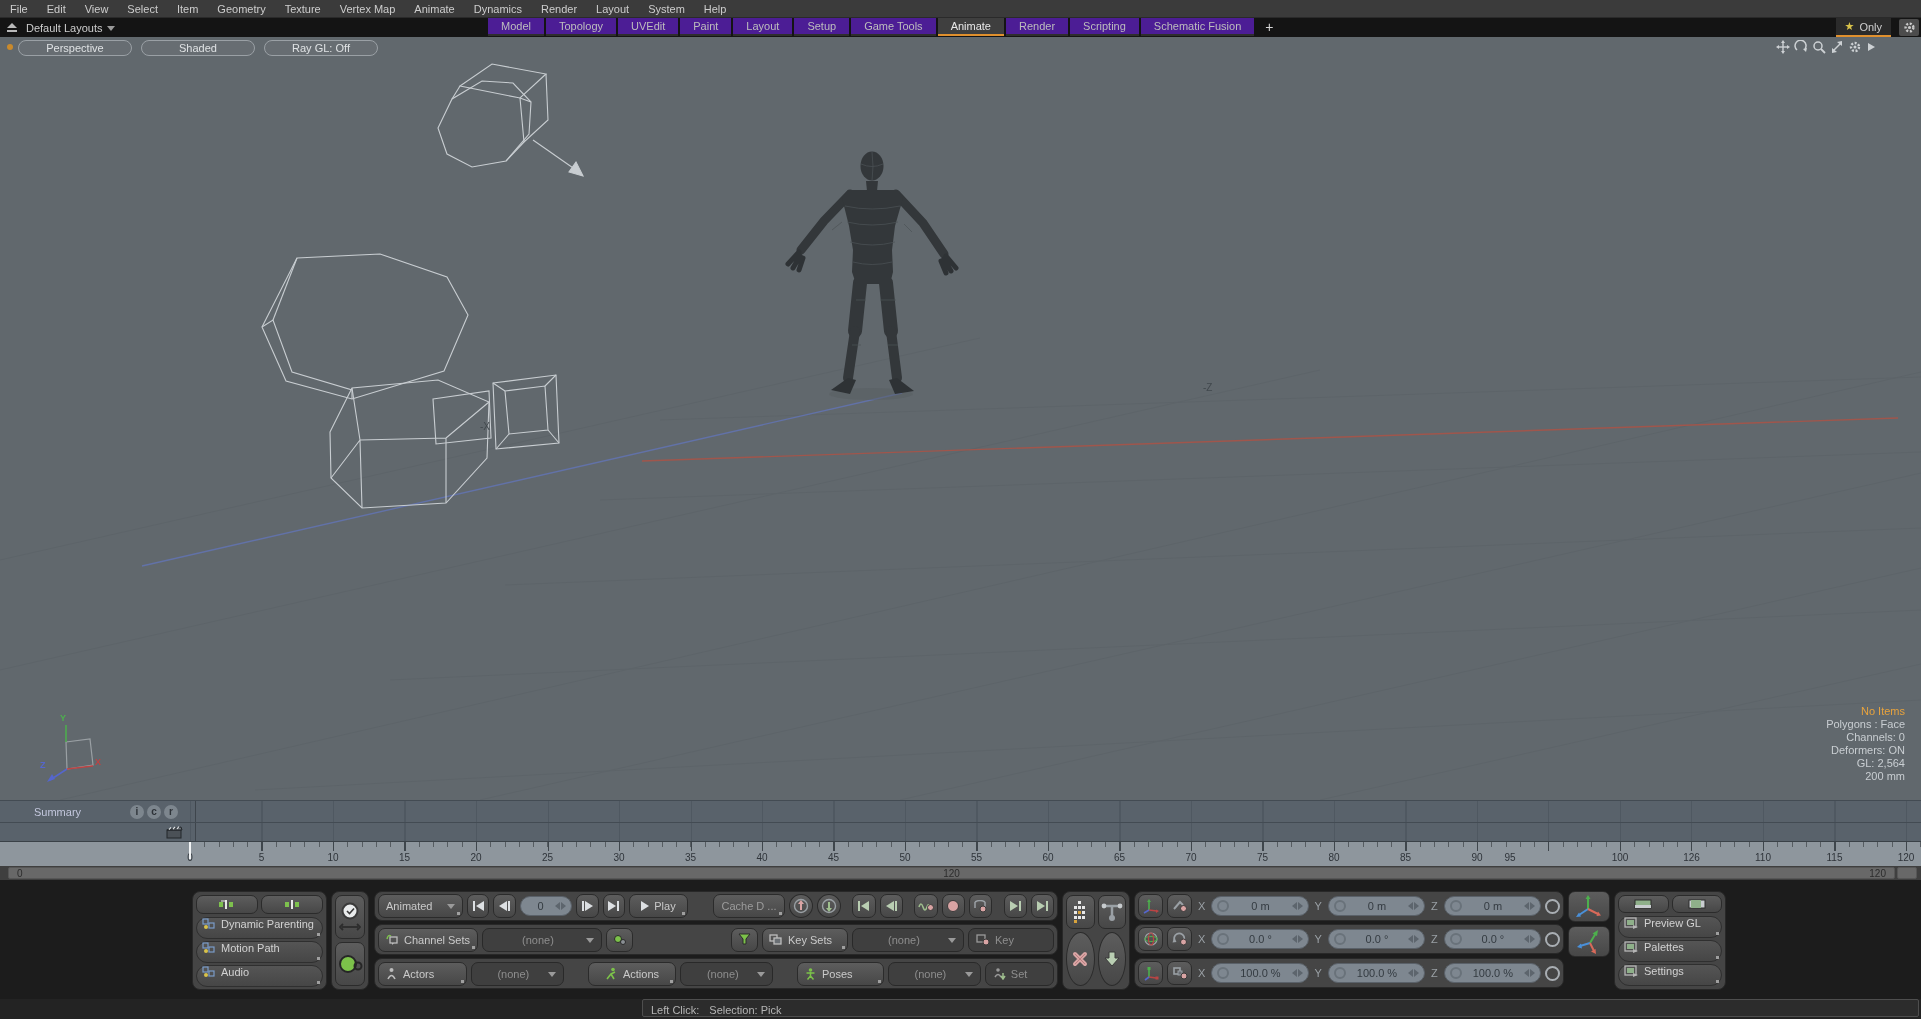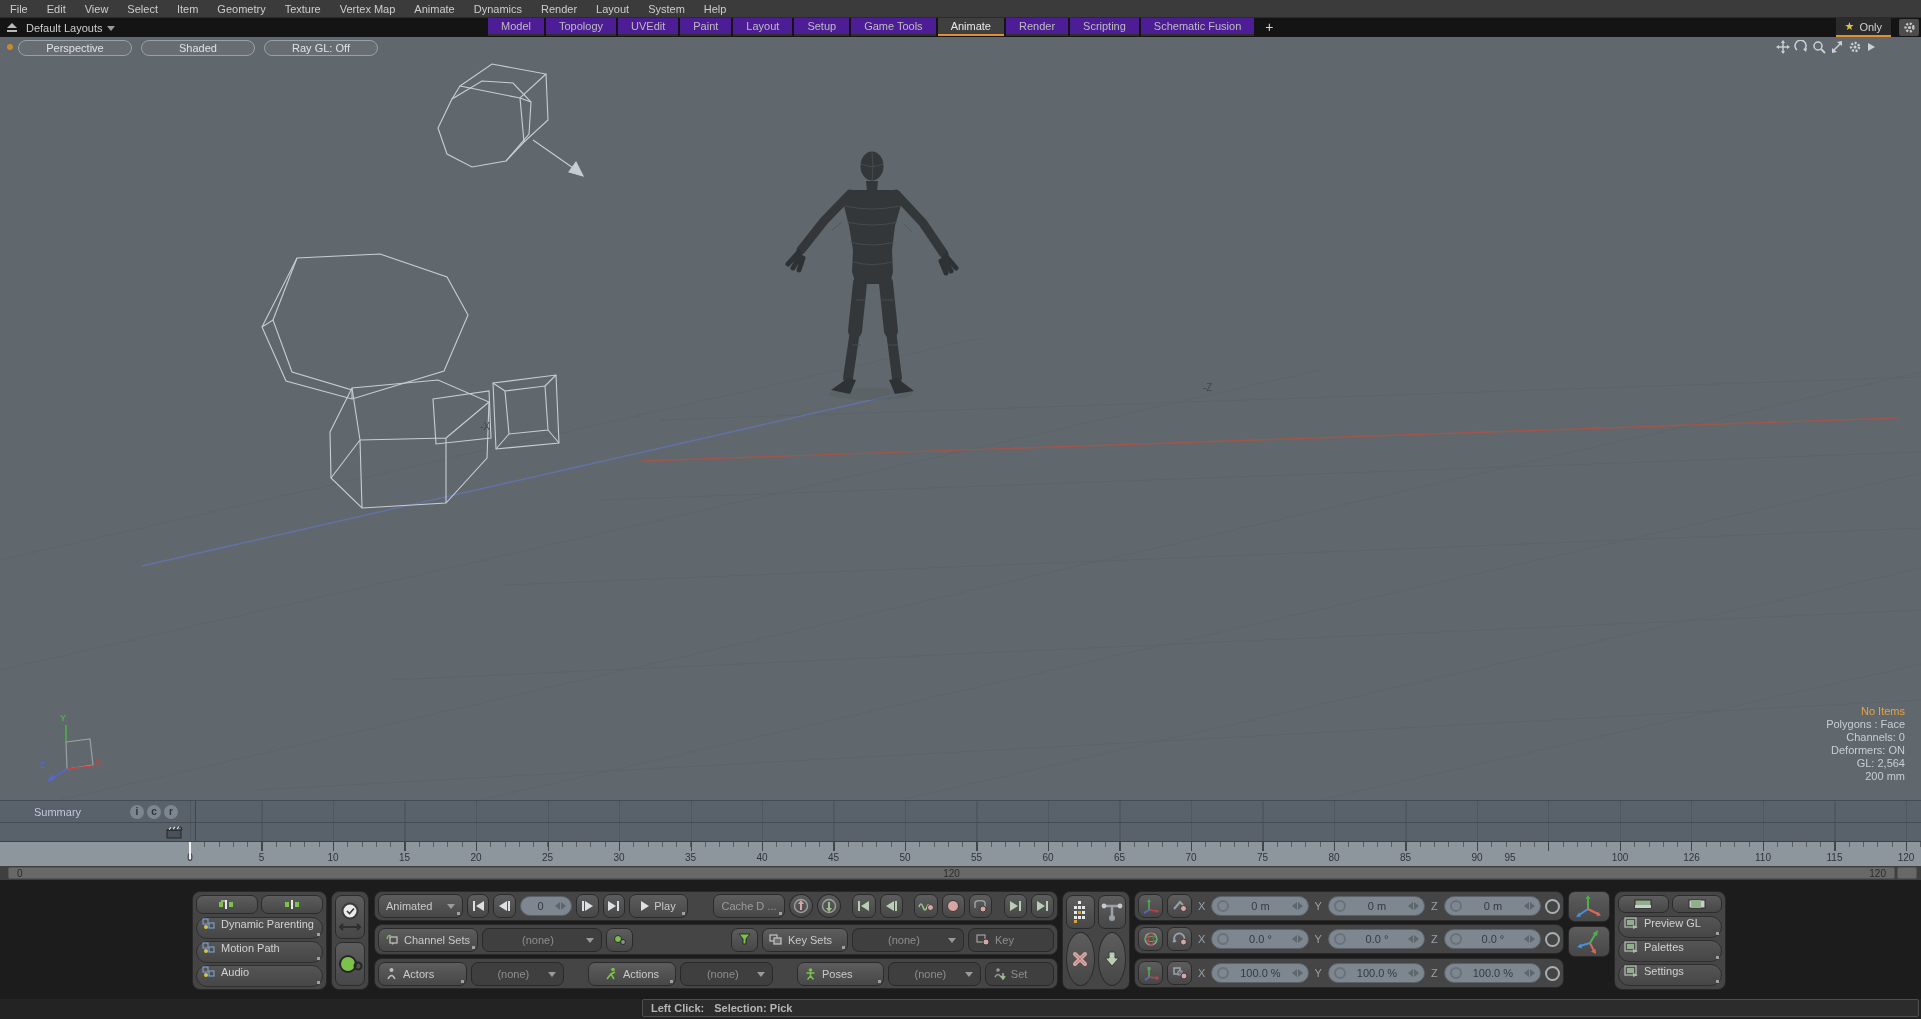--- a/index.html
+++ b/index.html
@@ -883,19 +883,19 @@
             <rect x="3" y="3" width="7" height="5" fill="#8fb08a"></rect>
             <polygon points="9,8 14,10 9,12" fill="#b5b5b5"></polygon>
           </svg>
           <span>Settings</span>
         </div>
         </div>
     </div>
   </div>
 
   <div class="statusbar">
-    <div class="status-box" style="left:642px;right:2px;align-items:flex-start;padding-top:2px;font-weight:bold;">
+    <div class="status-box" style="left:642px;right:2px;align-items:flex-end;padding-top:2px;">
       <span>Left Click:</span>
       <span>Selection: Pick</span>
     </div>
   </div>
 
 </div>
 
 </body></html>

